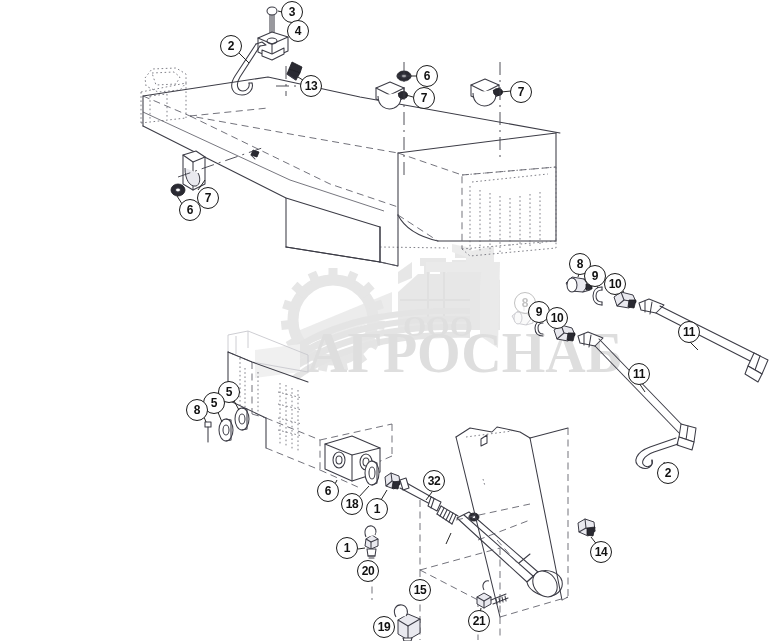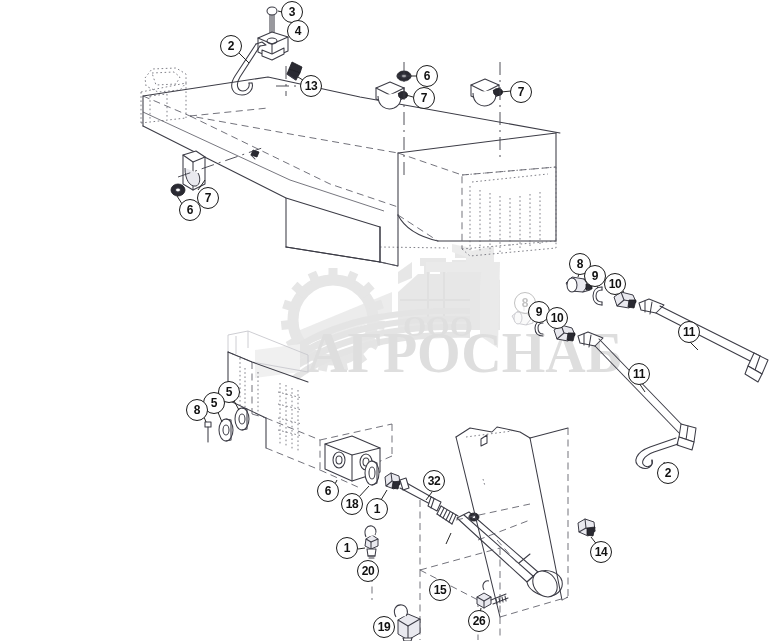--- a/index.html
+++ b/index.html
@@ -611,21 +611,21 @@
       <div class="callout" style="left: 689px; top: 332px;">11</div>
       <div class="callout" style="left: 639px; top: 374px;">11</div>
       <div class="callout" style="left: 668px; top: 473px;">2</div>
       <div class="callout" style="left: 229px; top: 392px;">5</div>
       <div class="callout" style="left: 214px; top: 403px;">5</div>
       <div class="callout" style="left: 197px; top: 410px;">8</div>
       <div class="callout" style="left: 328px; top: 491px;">6</div>
       <div class="callout" style="left: 352px; top: 504px;">18</div>
       <div class="callout" style="left: 377px; top: 509px;">1</div>
       <div class="callout" style="left: 434px; top: 481px;">32</div>
-      <div class="callout" style="left: 440px; top: 551px; margin-top: 28px;">15</div>
+      <div class="callout" style="left: 420px; top: 551px; margin-top: 28px;">15</div>
       <div class="callout" style="left: 601px; top: 552px;">14</div>
       <div class="callout" style="left: 347px; top: 548px;">1</div>
       <div class="callout" style="left: 368px; top: 571px;">20</div>
-      <div class="callout" style="left: 479px; top: 621px;">26</div>
+      <div class="callout" style="left: 479px; top: 621px;">21</div>
       <div class="callout clipped" style="left: 384px; top: 627px;">19</div>
     </div>
 
 </div>
 
 </body></html>

